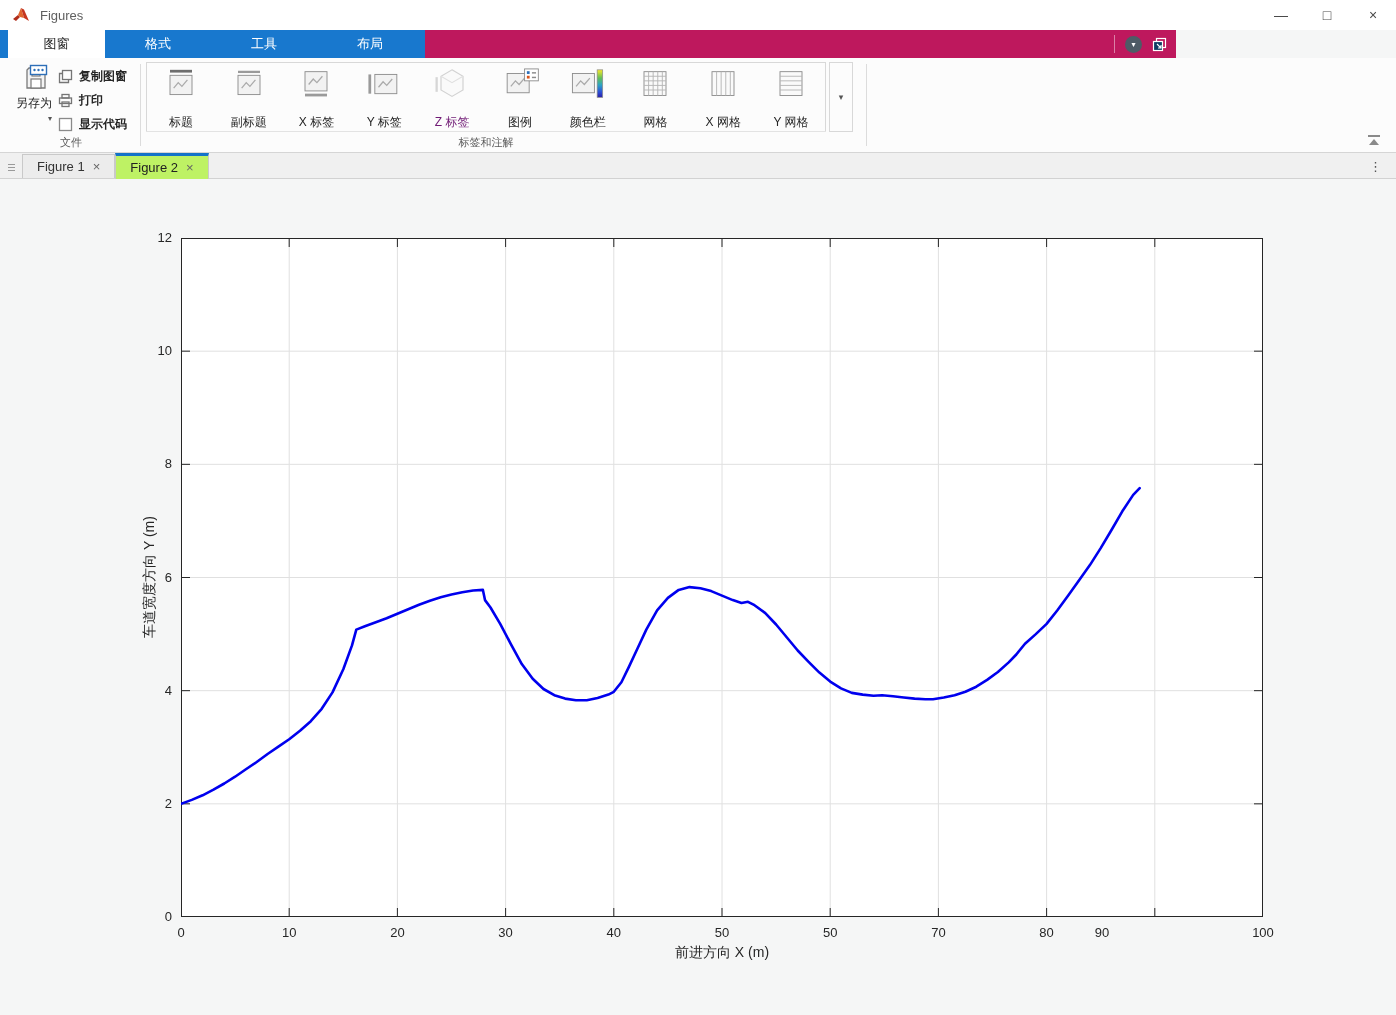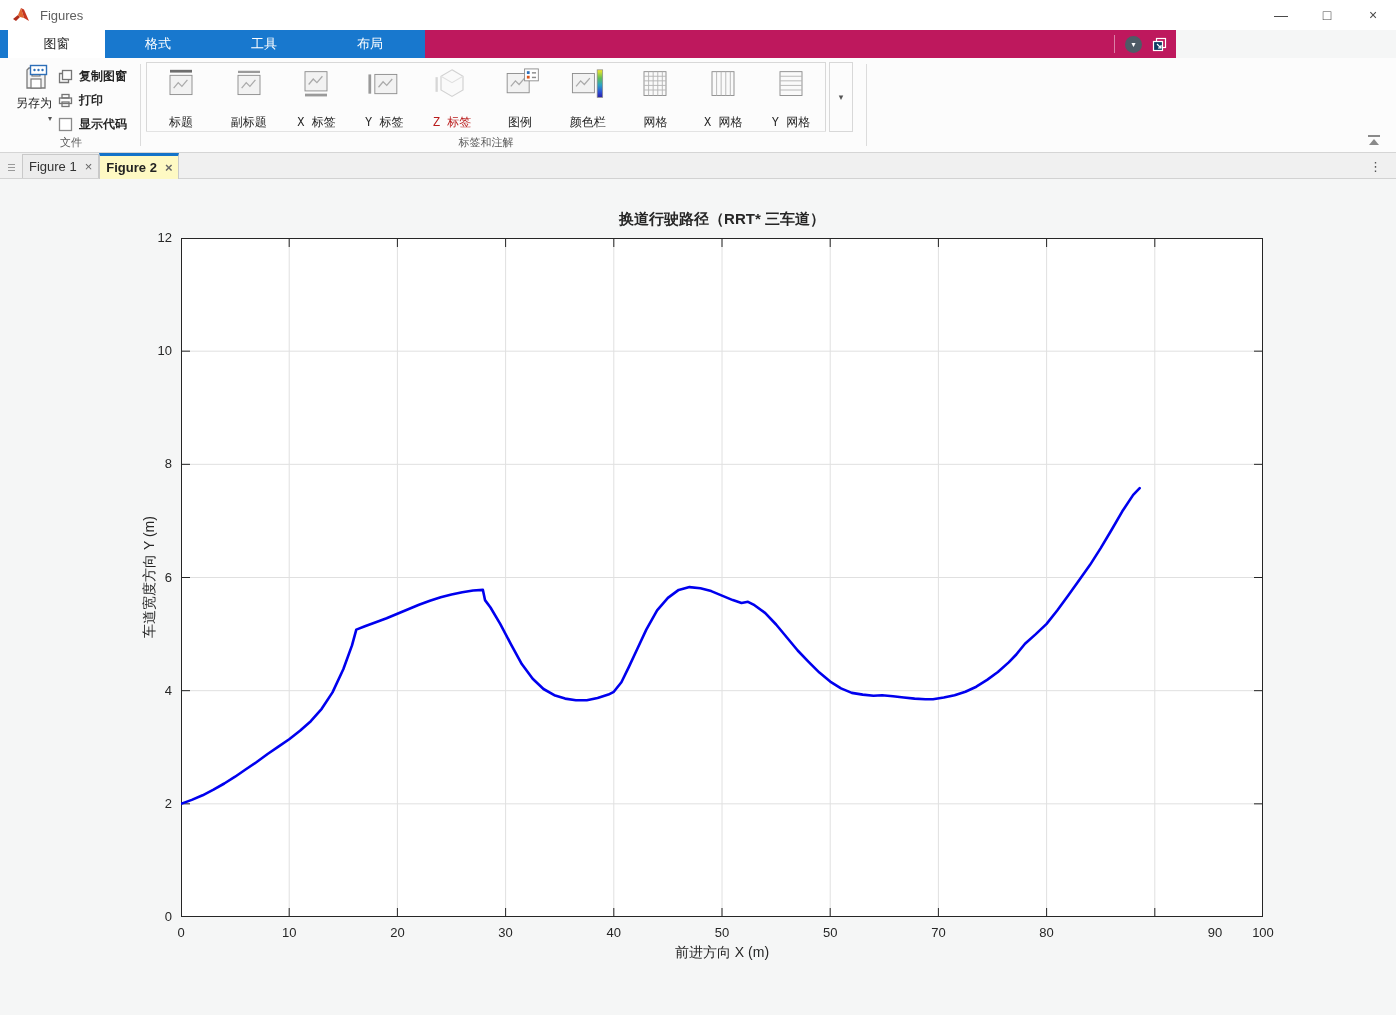--- a/index.html
+++ b/index.html
@@ -31,33 +31,33 @@
   .save-label { font-size:12px; color:#262626; margin-top:3px; }
   .save-caret { font-size:8px; color:#555; margin-top:2px; }
   .small-btns { position:absolute; left:52px; top:4px; display:flex; flex-direction:column; gap:4px; }
   .small-btn { display:flex; align-items:center; gap:6px; height:20px; font-size:12px; color:#262626; cursor:default;font-weight:bold; }
   .file-group .group-label { position:absolute; left:0; right:0; bottom:0; }
   .tb-sep { position:absolute; top:6px; width:1px; height:82px; background:#dcdcdc; }
 
   .anno-group { position:absolute; left:146px; top:4px; width:716px; height:88px; }
   .gallery { position:absolute; left:0; top:0; width:680px; height:70px; background:#fcfcfc; border:1px solid #d8d8d8; display:flex; }
   .gi { width:67.8px; height:68px; display:flex; flex-direction:column; align-items:center; padding-top:5px; cursor:default; }
-  .gi-label { font-size:12px; color:#262626; margin-top:13px; white-space:nowrap;font-family:Liberation Mono, monospace; }
-  .gi.disabled .gi-label { color:#b91c1c; }
+  .gi-label { font-size:12px; color:#262626; margin-top:13px; white-space:nowrap; }
+  .gi.disabled .gi-label { color:#701a75; }
   .gallery-drop { position:absolute; left:683px; top:0; width:24px; height:70px; border:1px solid #d8d8d8; display:flex; align-items:center; justify-content:center; font-size:9px; color:#555; cursor:default; }
   .anno-group .group-label { position:absolute; left:0; width:680px; bottom:0; border-top:1px solid #e3e3e3; padding-top:3px; }
   .collapse-btn { position:absolute; right:14px; bottom:6px; width:16px; height:12px; cursor:default; }
 
   
   .figtabbar { position:absolute; left:0; top:153px; width:1396px; height:26px; background:#f0f0f0; border-bottom:1px solid #d2d2d2; display:flex; align-items:flex-end; }
   .drag-handle { width:22px; height:22px; display:flex; flex-direction:column; justify-content:center; align-items:center; gap:2px; }
   .drag-handle i { display:block; width:7px; height:1px; background:#9a9a9a; }
-  .ftab { height:24px; padding:0 6px; display:flex; align-items:center; gap:8px; font-size:13px; color:#333; background:#ececec; border:1px solid #c9c9c9; border-bottom:none; cursor:default; }
+  .ftab { height:24px; padding:0 14px; display:flex; align-items:center; gap:8px; font-size:13px; color:#333; background:#ececec; border:1px solid #c9c9c9; border-bottom:none; cursor:default; }
   .ftab .ftab-close { font-size:13px; color:#666; cursor:pointer; }
-  .ftab.active { height:26px; margin-bottom:-1px; background:#fef9c3; border-top:3px solid #1373c9; color:#222;font-weight:bold; }
+  .ftab.active { height:26px; margin-bottom:-1px; background:#bef264; border-top:3px solid #1373c9; color:#222; }
   .ftab-menu { position:absolute; right:14px; bottom:4px; font-size:13px; color:#555; cursor:default; }
 
   
   .canvas { position:absolute; left:0; top:179px; width:1396px; height:836px; background:#f5f6f6; }
   .axes { position:absolute; left:181px; top:59px; width:1082px; height:679px; }
   .axes svg { position:absolute; left:0; top:0; }
   .chart-title { position:absolute; left:181px; top:31px; width:1082px; text-align:center; font-size:15px; font-weight:bold; color:#262626; }
   .xlabel { position:absolute; left:181px; top:765px; width:1082px; text-align:center; font-size:14px; color:#262626; }
   .ylabel { position:absolute; left:150px; top:398px; font-size:14px; color:#262626; transform:translate(-50%,-50%) rotate(-90deg); white-space:nowrap; }
   .xtick { position:absolute; width:44px; text-align:center; font-size:13px; color:#262626; }
@@ -274,21 +274,20 @@
       <span class="ftab-close">×</span>
     </div>
     <div class="ftab active">
       <span>Figure 2</span>
       <span class="ftab-close">×</span>
     </div>
     <div class="ftab-menu">⋮</div>
   </div>
 
   <div class="canvas">
-    <div class="chart-title">换道行驶路径（RRT* 三车道）</div>
     <div class="axes">
       <svg id="plot-svg" width="1082" height="679" viewBox="0 0 1082 679">
           <rect x="0" y="0" width="1082" height="679" fill="#ffffff"></rect>
           <line x1="108.2" y1="0" x2="108.2" y2="679" stroke="#E0E0E0" stroke-width="1"></line>
           <line x1="216.4" y1="0" x2="216.4" y2="679" stroke="#E0E0E0" stroke-width="1"></line>
           <line x1="324.59999999999997" y1="0" x2="324.59999999999997" y2="679" stroke="#E0E0E0" stroke-width="1"></line>
           <line x1="432.8" y1="0" x2="432.8" y2="679" stroke="#E0E0E0" stroke-width="1"></line>
           <line x1="541" y1="0" x2="541" y2="679" stroke="#E0E0E0" stroke-width="1"></line>
           <line x1="649.1999999999999" y1="0" x2="649.1999999999999" y2="679" stroke="#E0E0E0" stroke-width="1"></line>
           <line x1="757.4" y1="0" x2="757.4" y2="679" stroke="#E0E0E0" stroke-width="1"></line>
@@ -342,21 +341,21 @@
     <div id="tick-layer">
         <div class="xtick" style="left: 159px; top: 746px;">0</div>
         <div class="xtick" style="left: 267.2px; top: 746px;">10</div>
         <div class="xtick" style="left: 375.4px; top: 746px;">20</div>
         <div class="xtick" style="left: 483.6px; top: 746px;">30</div>
         <div class="xtick" style="left: 591.8px; top: 746px;">40</div>
         <div class="xtick" style="left: 700px; top: 746px;">50</div>
         <div class="xtick" style="left: 808.2px; top: 746px;">50</div>
         <div class="xtick" style="left: 916.4px; top: 746px;">70</div>
         <div class="xtick" style="left: 1024.6px; top: 746px;">80</div>
-        <div class="xtick" style="left: 1193px; top: 746px; text-align: center;">90</div>
+        <div class="xtick" style="left: 1080px; top: 746px; text-align: center;">90</div>
         <div class="xtick" style="left: 1241px; top: 746px;">100</div>
         <div class="ytick" style="left: 136px; top: 730px;">0</div>
         <div class="ytick" style="left: 136px; top: 616.833px;">2</div>
         <div class="ytick" style="left: 136px; top: 503.667px;">4</div>
         <div class="ytick" style="left: 136px; top: 390.5px;">6</div>
         <div class="ytick" style="left: 136px; top: 277.333px;">8</div>
         <div class="ytick" style="left: 136px; top: 164.167px;">10</div>
         <div class="ytick" style="left: 136px; top: 51px;">12</div>
       </div>
     <div class="xlabel">前进方向 X (m)</div>

